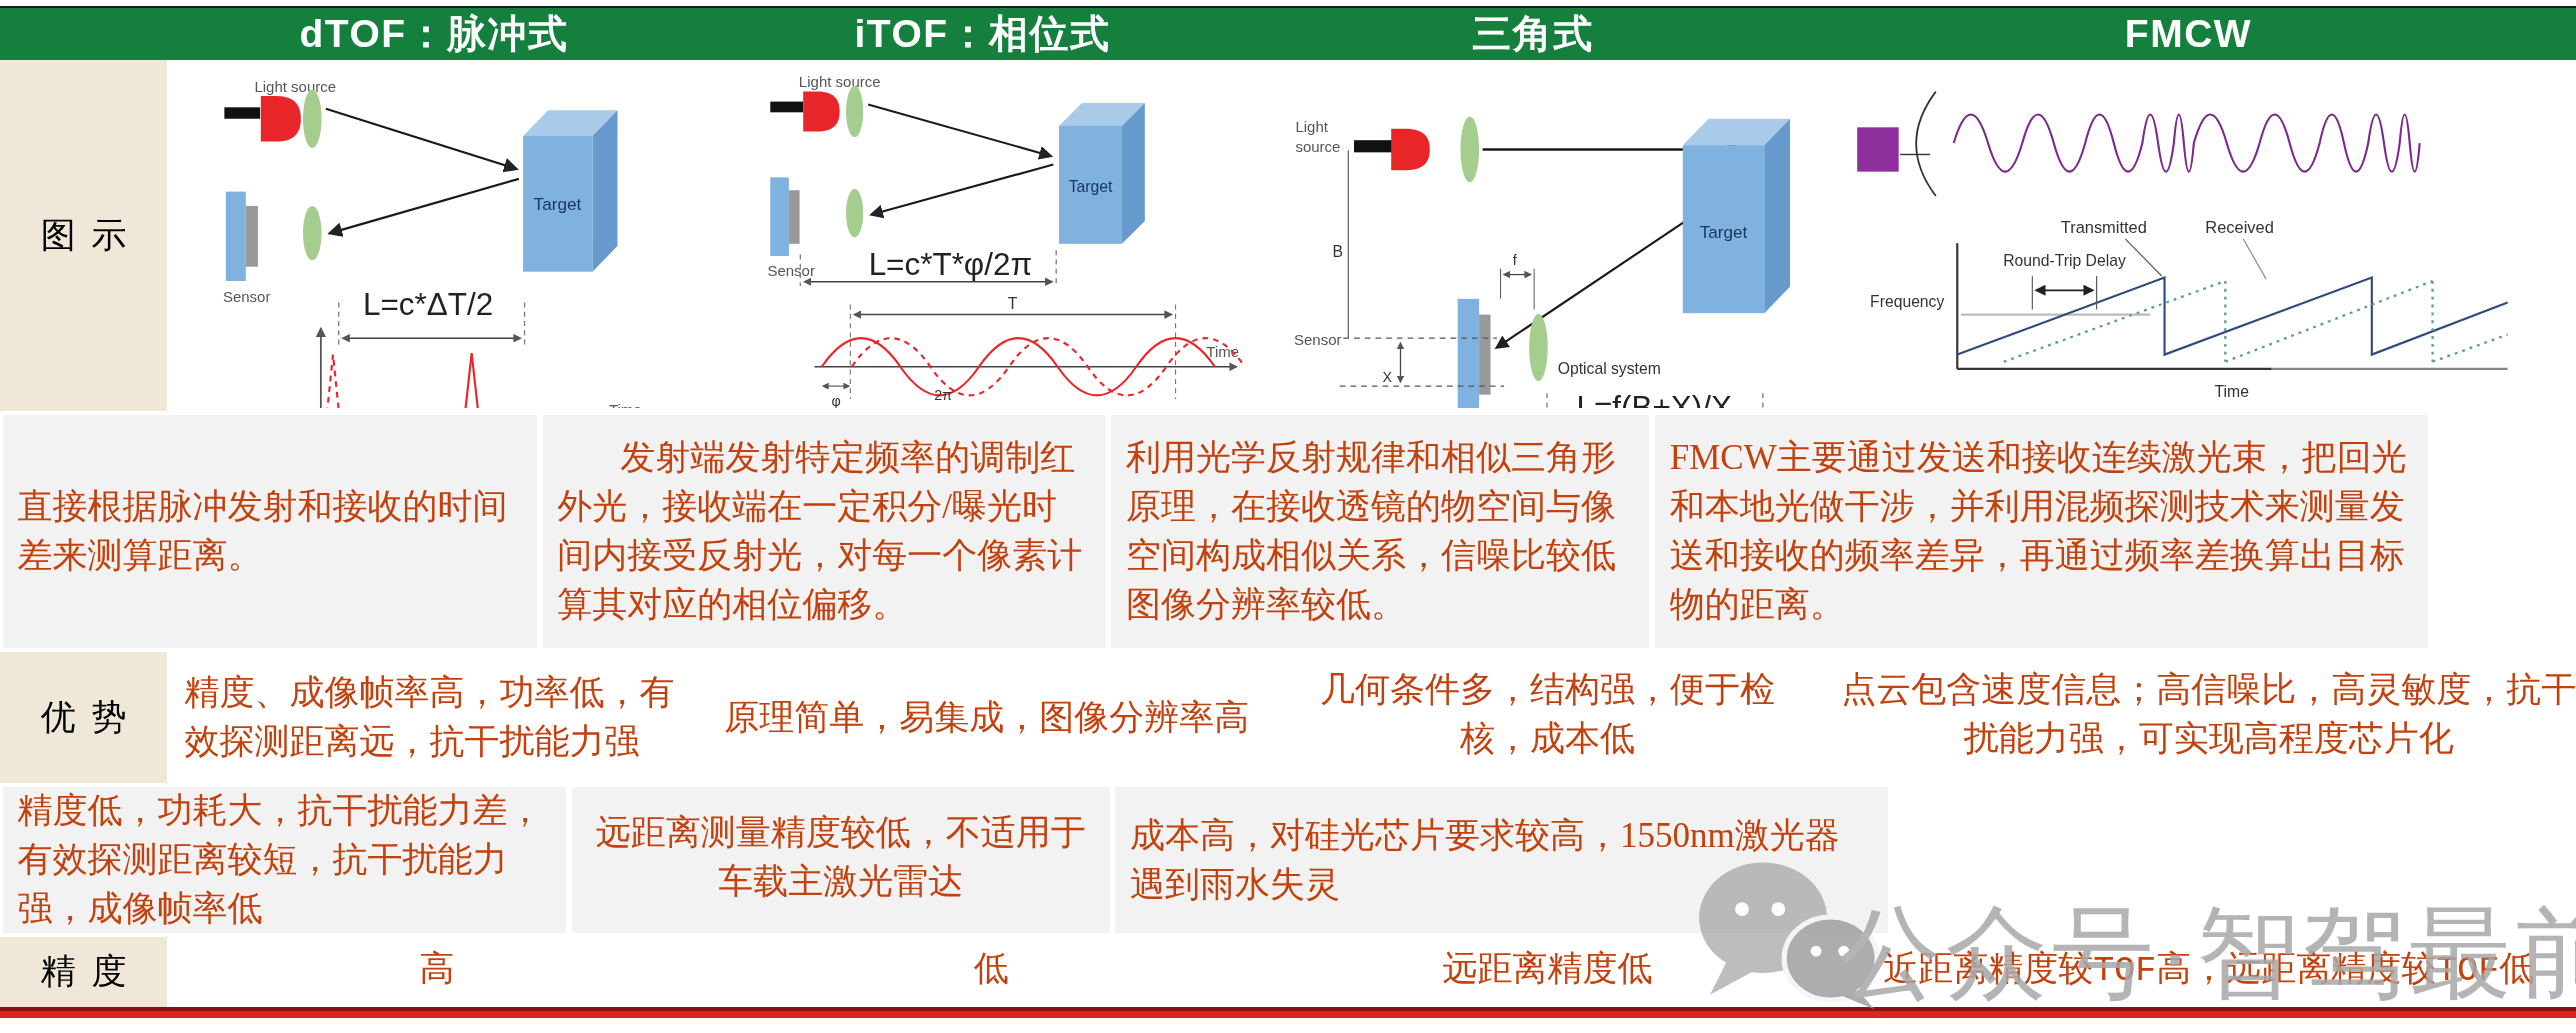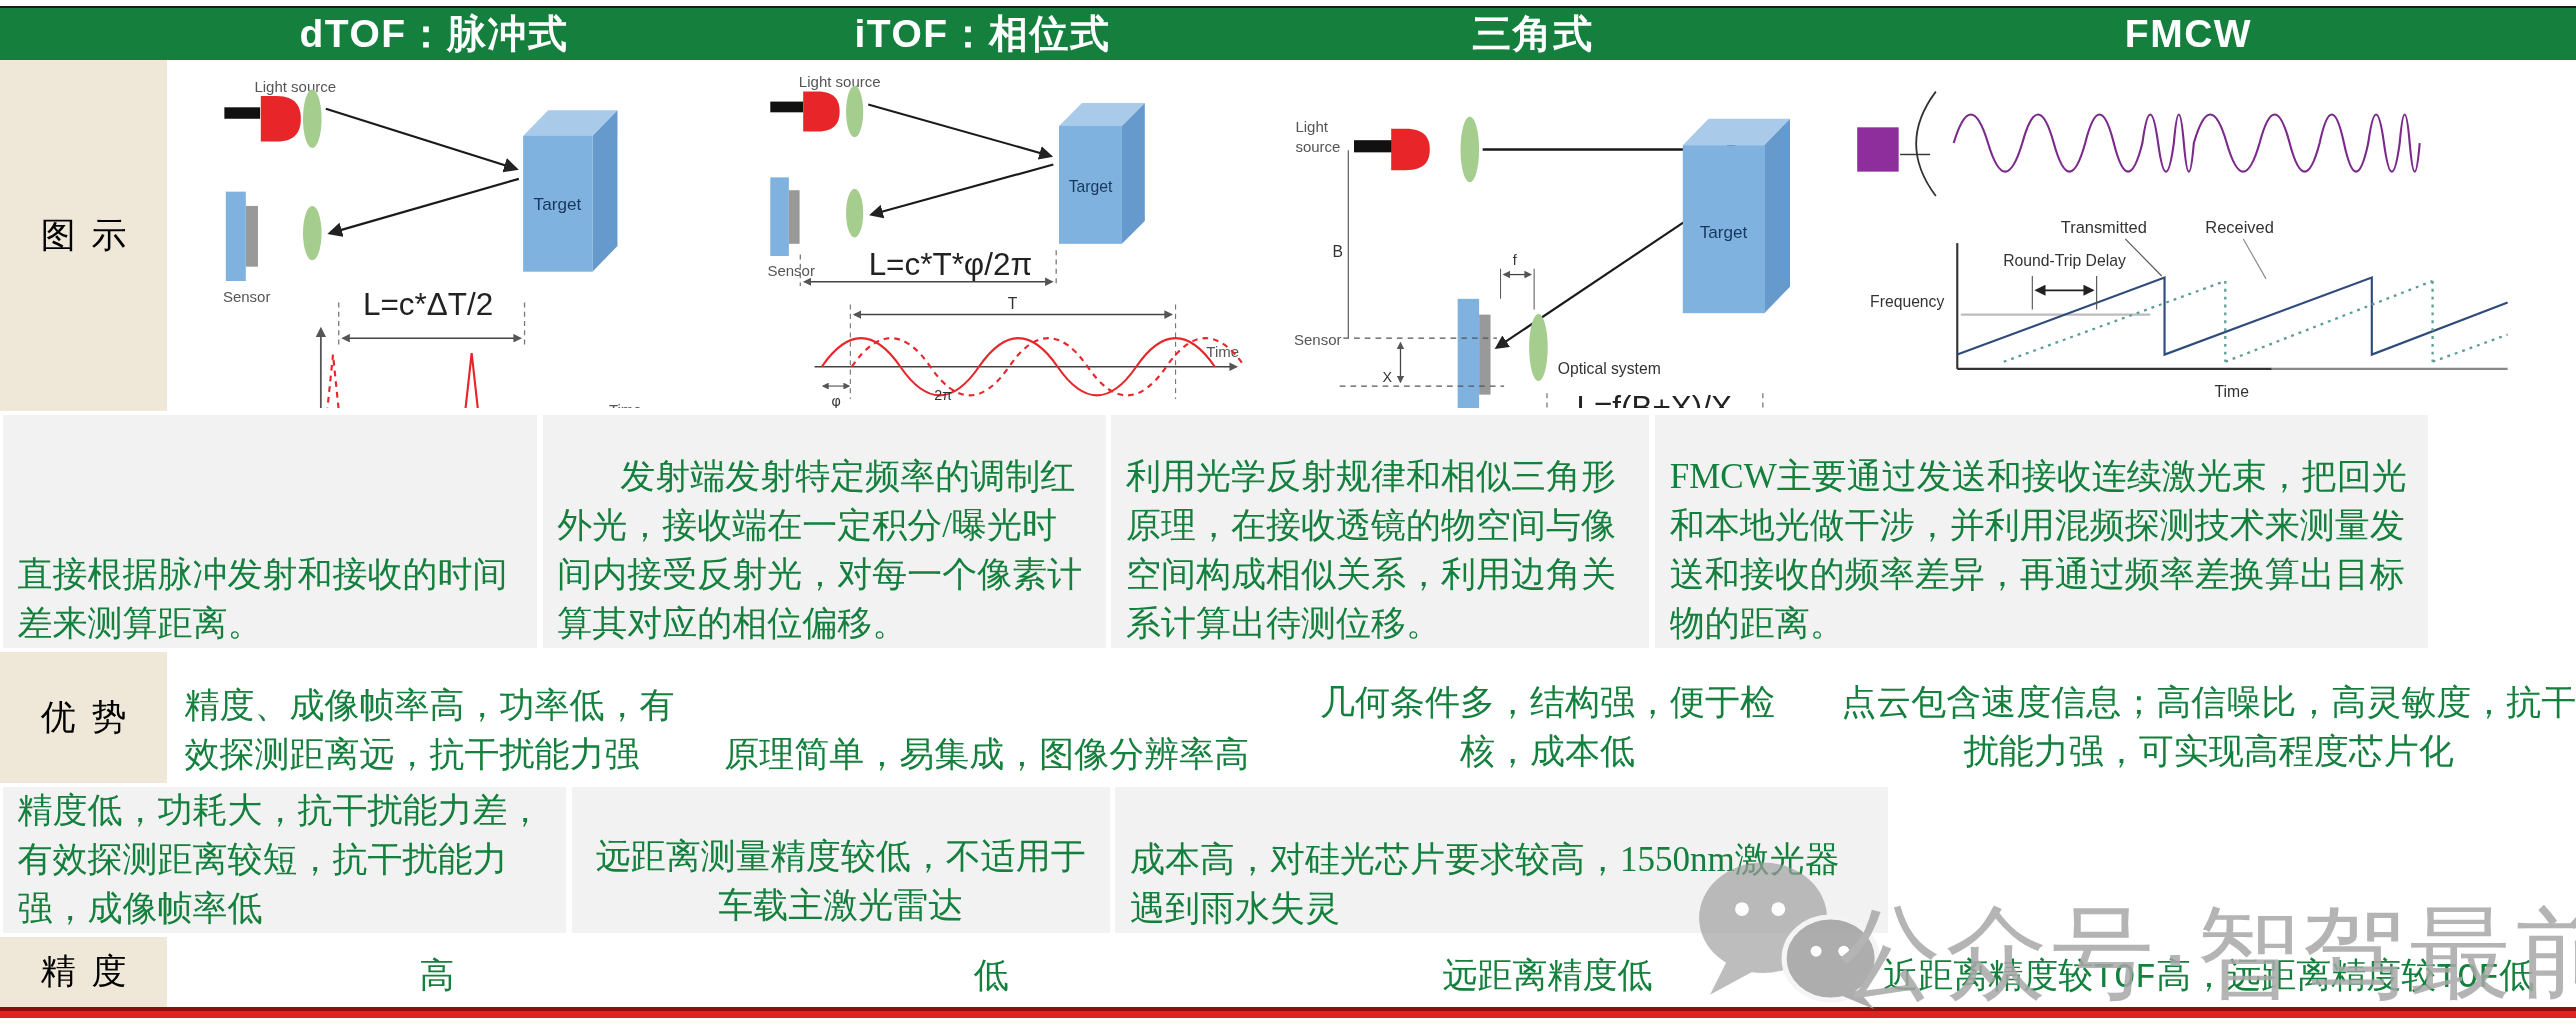--- a/index.html
+++ b/index.html
@@ -11,22 +11,22 @@
   .row{display:flex;}
   .c0{width:167px;flex:0 0 167px;}
   .c1{width:534px;flex:0 0 534px;}
   .c2{width:563px;flex:0 0 563px;}
   .c3{width:538px;flex:0 0 538px;}
   .c4{width:773px;flex:0 0 773px;}
   .hcell{color:#ffffff;font-weight:bold;font-size:39px;text-align:center;letter-spacing:1.5px;}
   .label-cell{background:#EFE8D8;display:flex;align-items:center;justify-content:center;
               font-size:35px;color:#000;letter-spacing:0.45em;text-indent:0.45em;
               font-family:Liberation Mono, monospace;}
-  .cell{box-sizing:border-box;margin:3.6px 2.9px;display:flex;align-items:flex-end;
-        font-family:"Liberation Serif", serif;font-size:35px;line-height:1.4;color:#15803d;
+  .cell{box-sizing:border-box;margin:3.6px 2.9px;display:flex;align-items:center;
+        font-family:"Liberation Serif", serif;font-size:35px;line-height:1.4;color:#c2410c;
         padding:0 14.5px;}
   .gray .cell{background:#F2F2F2;}
   .r-diagram{height:351px;}
   .r-principle{height:241px;}
   .r-adv{height:131px;}
   .r-disadv{height:154px;}
   .r-acc{height:70px;}
   .r-diagram .cell{padding:0;margin:2.9px 2.9px;}
   .r-diagram svg{width:100%;height:100%;}
   .t-center{justify-content:center;text-align:center;font-family:Liberation Mono, monospace;}
@@ -212,21 +212,21 @@
   </div>
 
   <div class="row r-principle gray">
     <div class="c1 cell t-left">
         <p>直接根据脉冲发射和接收的时间差来测算距离。</p>
       </div>
     <div class="c2 cell t-left indent">
         <p>发射端发射特定频率的调制红外光，接收端在一定积分/曝光时间内接受反射光，对每一个像素计算其对应的相位偏移。</p>
       </div>
     <div class="c3 cell t-left">
-        <p>利用光学反射规律和相似三角形原理，在接收透镜的物空间与像空间构成相似关系，利用边角关系计算出待测位移。</p>
+        <p>利用光学反射规律和相似三角形原理，在接收透镜的物空间与像空间构成相似关系，信噪比较低图像分辨率较低。</p>
       </div>
     <div class="c4 cell t-left">
         <p>FMCW主要通过发送和接收连续激光束，把回光和本地光做干涉，并利用混频探测技术来测量发送和接收的频率差异，再通过频率差换算出目标物的距离。</p>
       </div>
   </div>
 
   <div class="row r-adv">
     <div class="c0 label-cell">优势</div>
     <div class="c1 cell t-left">
         <p>精度、成像帧率高，功率低，有效探测距离远，抗干扰能力强</p>

